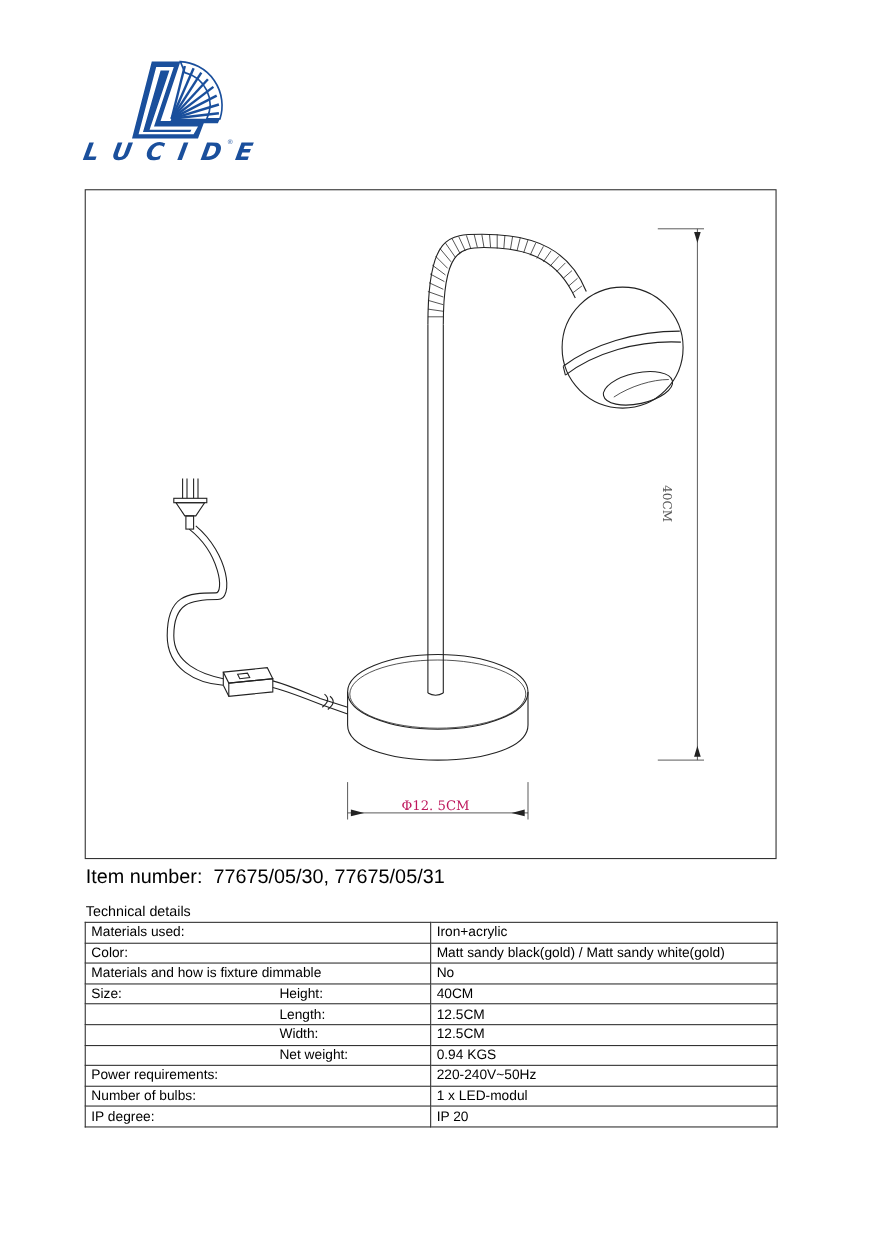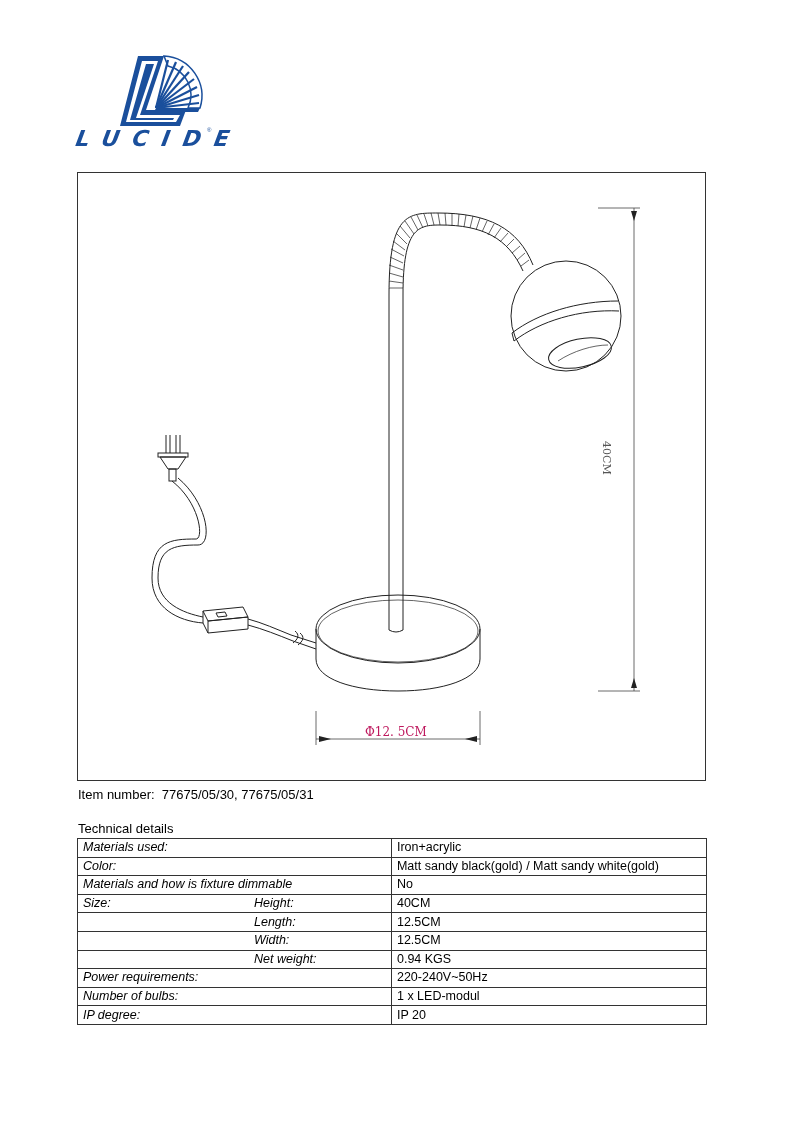--- a/index.html
+++ b/index.html
@@ -7,28 +7,28 @@
            font-family: "Liberation Sans", "DejaVu Sans", sans-serif; color: #000; }
     .logo { position: absolute; left: 76px; top: 52px; width: 160px; height: 110px; }
     .logo svg { display: block; }
     .logo-text { position: absolute; left: 76px; top: 126px; width: 150px; font-size: 22px;
                  font-style: italic; font-weight: bold; color: #1a4f9c; letter-spacing: 13px;
                  font-family: "DejaVu Sans", sans-serif; transform: skewX(-10deg); }
     .logo-reg { position: absolute; left: 207px; top: 127px; font-size: 6px; color: #1a4f9c; }
     .drawing-frame { position: absolute; left: 77px; top: 172px; width: 629px; height: 609px;
                      border: 1px solid #333; box-sizing: border-box; }
     .drawing-frame svg { position: absolute; left: 0; top: 0; }
-    .item-number { position: absolute; left: 78px; top: 787px; font-size: 13px;
+    .item-number { position: absolute; left: 78px; top: 787px; font-size: 18px;
                    font-family: "Liberation Sans", sans-serif; }
     .tech-title { position: absolute; left: 78px; top: 821px; font-size: 13px; }
     table.specs { position: absolute; left: 77px; top: 838px; width: 630px; border-collapse: collapse;
                   font-size: 12.5px; }
     table.specs td { border: 1px solid #333; height: 17.6px; padding: 0 0 0 5px; line-height: 17px;
                      vertical-align: middle; white-space: nowrap; }
-    table.specs td.label { width: 310px; font-style: italic; }
+    table.specs td.label { width: 310px; }
     table.specs td.value { width: 310px; }
     .sub-right { position: absolute; left: 176px; }
     td.label { position: relative; }
   </style>
 </head>
 <body>
 
 <div class="logo">
   <svg width="160" height="80" viewBox="0 0 160 80">
 

